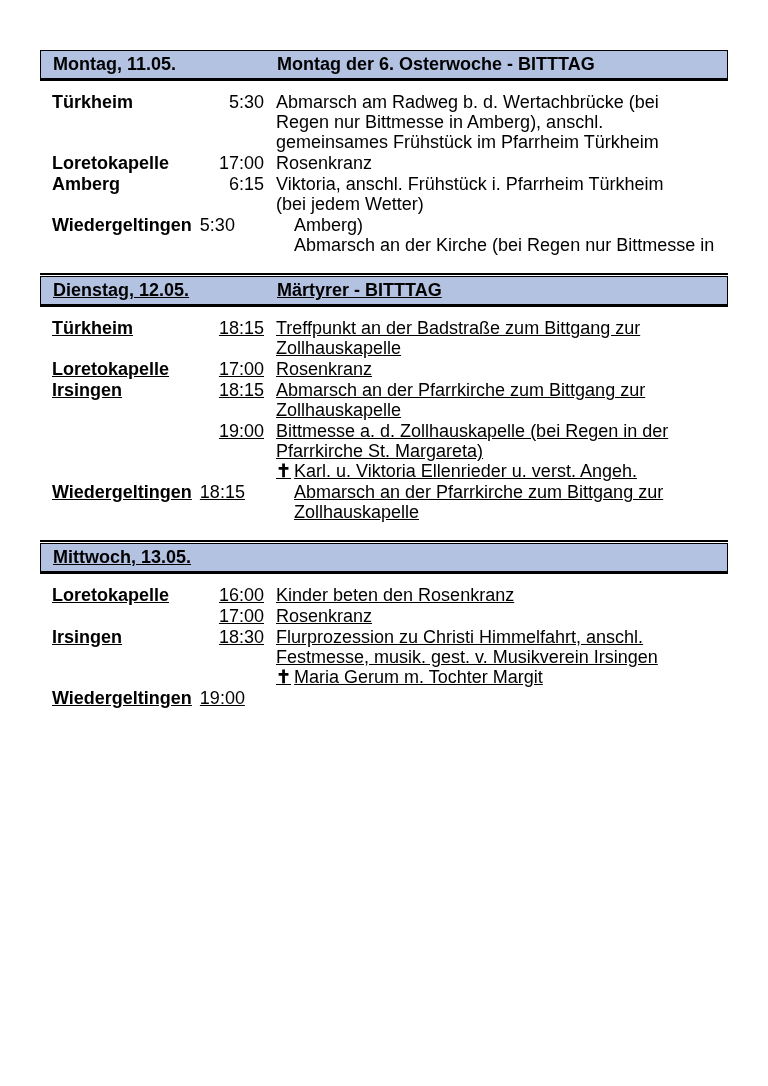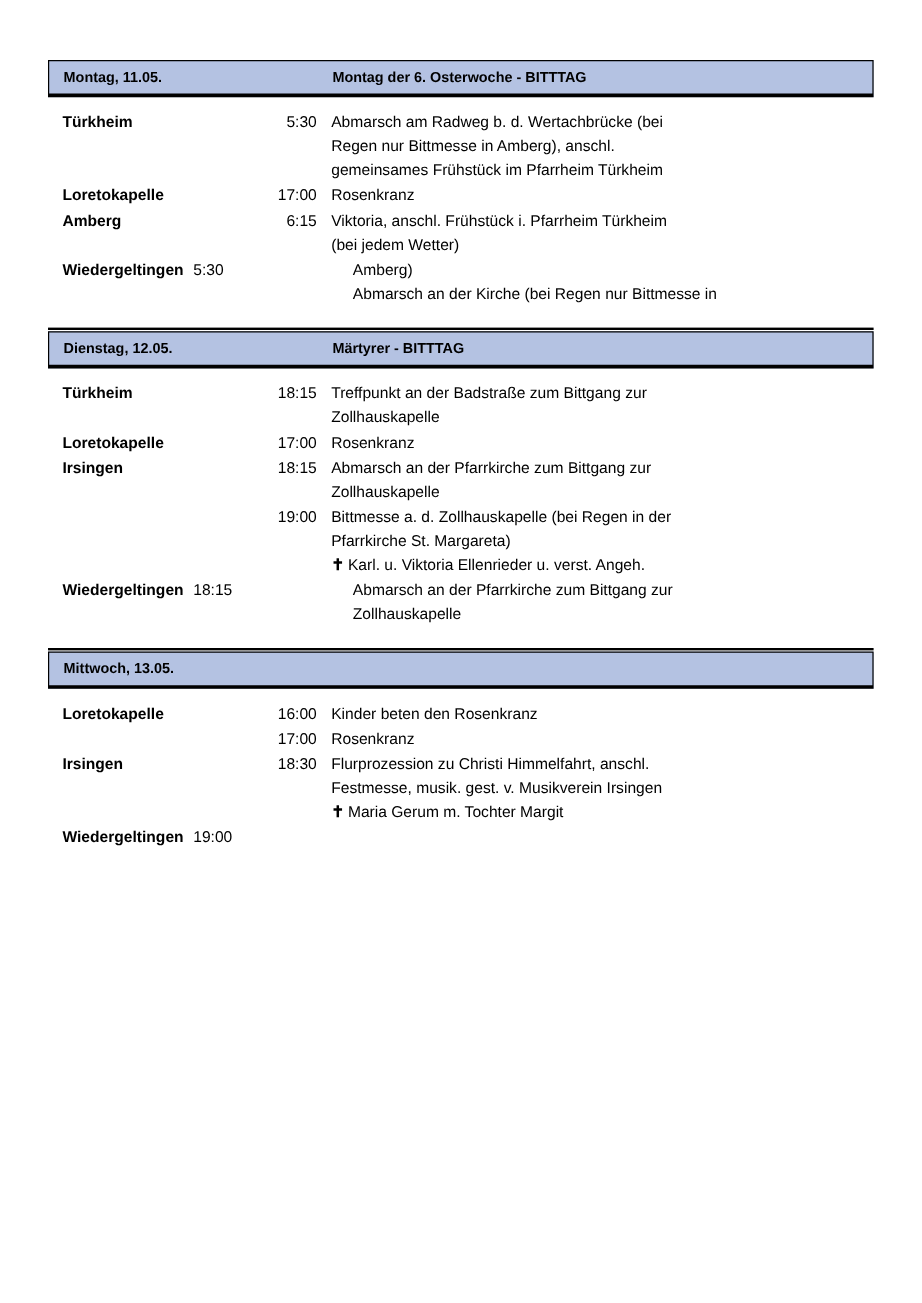--- a/index.html
+++ b/index.html
@@ -28,36 +28,37 @@
     top: 50px;
     width: 688px;
   }
 
   
   .section {
     margin: 0;
   }
   .section + .section {
     margin-top: 17px;
+    text-decoration: underline;
   }
   .section-rule {
     height: 2px;
     background: #000000;
     margin-bottom: 1px;
   }
   .section-header {
     background: #b4c2e2;
     border: 1px solid #000000;
     border-bottom: 3px solid #000000;
     box-sizing: border-box;
     display: flex;
     align-items: flex-start;
     padding: 4px 0 5px 0;
     font-weight: bold;
-    font-size: 12px;
+    font-size: 18px;
     line-height: 18px;
   }
   .section-header .day {
     width: 236px;
     flex: 0 0 236px;
     padding-left: 12px;
     box-sizing: border-box;
   }
   .section-header .occasion {
     flex: 1 1 auto;
@@ -70,21 +71,21 @@
     display: none;
   }
 
   
   .rows {
     padding-top: 11px;
   }
   .row {
     display: flex;
     align-items: flex-start;
-    font-size: 13px;
+    font-size: 18px;
     line-height: 20px;
     padding-bottom: 1px;
   }
   .row .place {
     width: 160px;
     flex: 0 0 160px;
     padding-left: 12px;
     box-sizing: border-box;
     font-weight: bold;
     white-space: nowrap;

